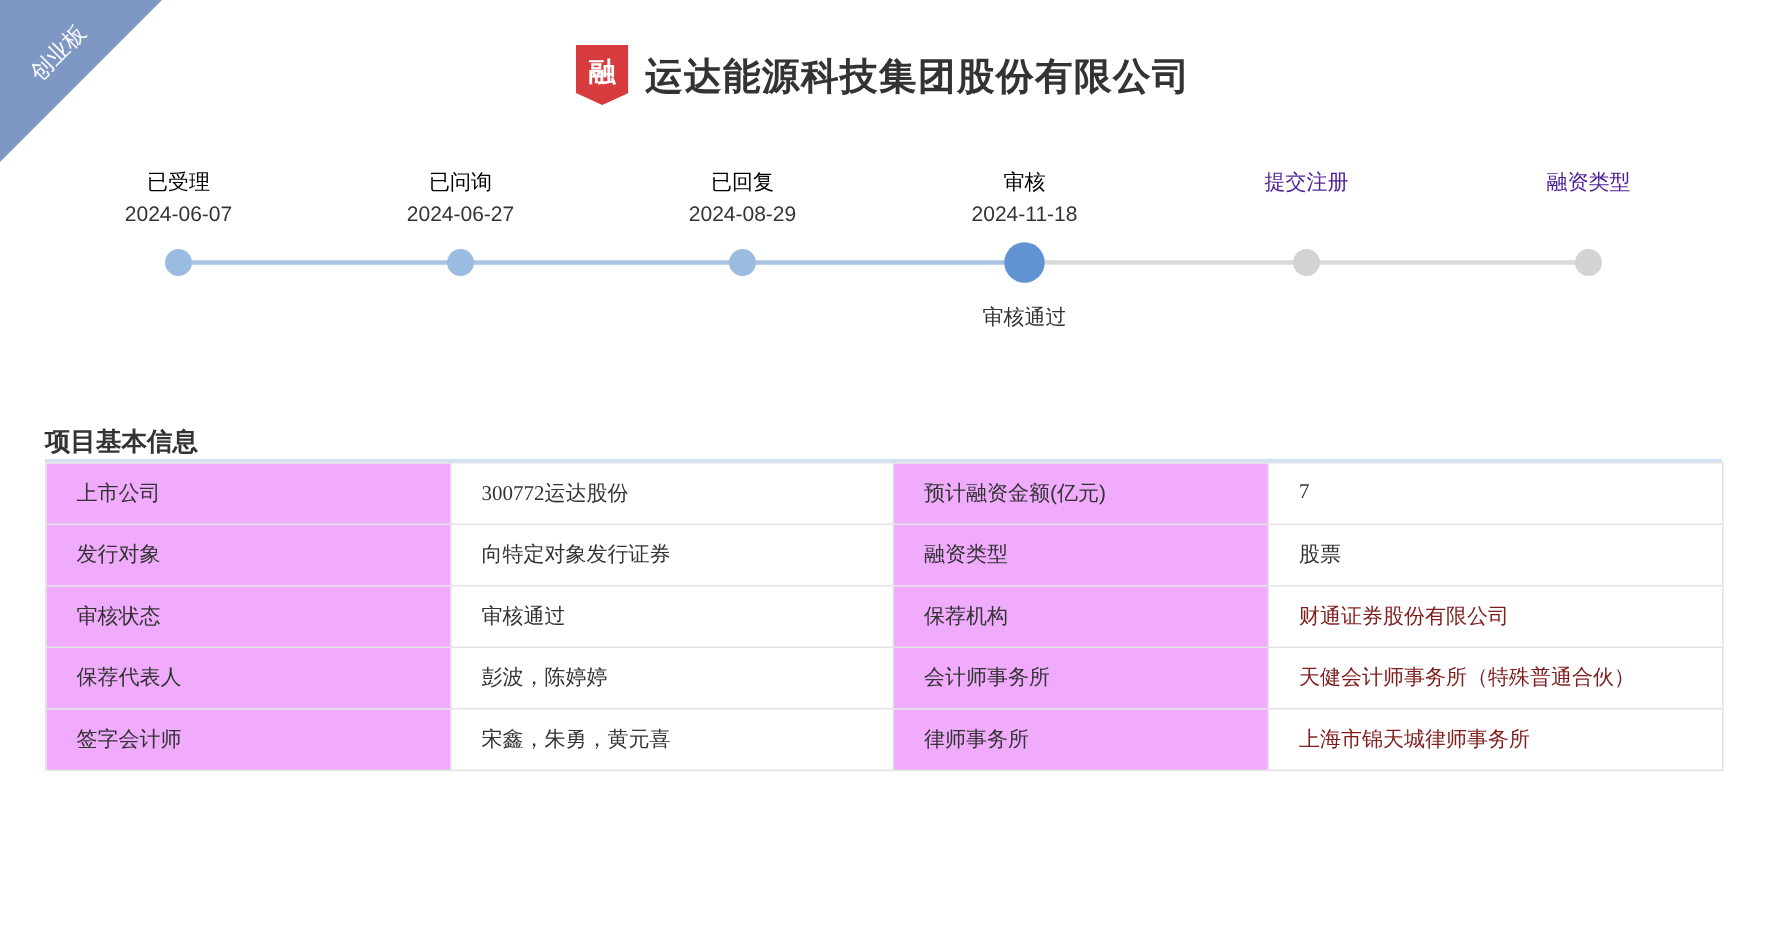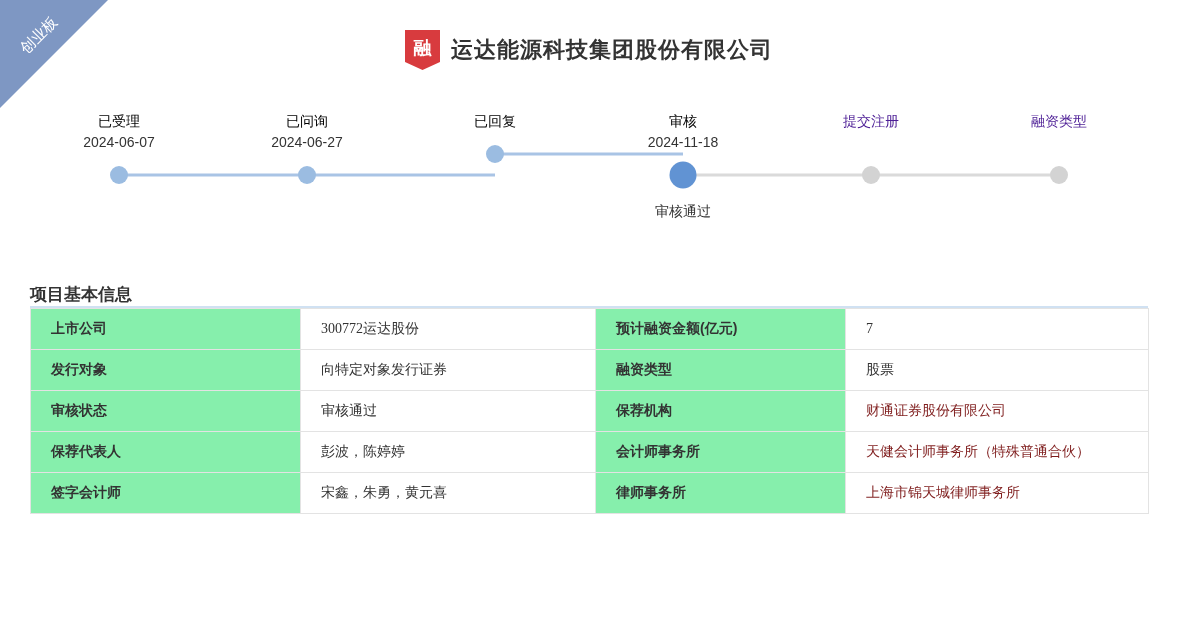--- a/index.html
+++ b/index.html
@@ -12,21 +12,21 @@
   .corner-ribbon span { position:absolute; left:-4px; top:26px; width:86px;
     text-align:center; transform:rotate(-45deg); color:#fff; font-size:15px; }
 
   
   .page-header { display:flex; justify-content:center; align-items:center;
     margin-top:29px; height:42px; }
   .badge { width:35px; height:40px; background:#d83b3e; color:#fff;
     clip-path:polygon(0 0,100% 0,100% 80%,50% 100%,0 80%);
     display:flex; justify-content:center; align-items:flex-start;
     font-size:18px; font-weight:bold; padding-top:6px; margin-right:11px; }
-  .page-title { font-size:22px; font-weight:bold; color:#333; letter-spacing:1px; }
+  .page-title { font-size:25px; font-weight:bold; color:#333; letter-spacing:1px; }
 
   
   .timeline { display:flex; margin:40px 25px 0 25px; }
   .t-step { flex:1; position:relative; text-align:center; }
   .t-label { font-size:14px; height:21px; line-height:21px; color:#000000; }
   .t-date  { font-size:14px; height:21px; line-height:21px; color:#333; }
   .t-step.pending .t-label { color:#4c1d95; }
   .dot-wrap { position:relative; height:34px; margin-top:5px; }
   .t-line { position:absolute; left:50%; width:100%; top:50%; height:3px;
     transform:translateY(-50%); z-index:0; }
@@ -39,21 +39,21 @@
   .t-step.pending .dot { width:18px; height:18px; background:#d3d3d3; }
   .t-note { margin-top:11px; font-size:14px; color:#333; }
 
   
   .section-wrap { margin:0 30px; }
   .section-title { margin-top:62px; font-size:17px; font-weight:bold; color:#333;
     border-bottom:2px solid #d0e1f2; }
   table.info { width:1118px; border-collapse:collapse; table-layout:fixed; }
   table.info td { height:41px; font-size:14px; padding:0 0 0 20px;
     border:1px solid #e3e3e3; vertical-align:middle; }
-  td.lbl { background:#86efac; color:#333;font-weight:bold; }
+  td.lbl { background:#f0abfc; color:#333; }
   td.val { background:#fff; color:#333;font-family:Liberation Serif, serif; }
   a.cell-link { color:#7f1d1d; text-decoration:none; cursor:pointer; }
 </style>
 </head>
 <body>
 
 <div class="corner-ribbon">
   <span>创业板</span>
 </div>
 
@@ -74,20 +74,21 @@
   <div class="t-step done">
     <div class="t-label">已问询</div>
     <div class="t-date">2024-06-27</div>
     <div class="dot-wrap">
         <div class="t-line blue"></div>
         <div class="dot"></div>
       </div>
   </div>
   <div class="t-step done">
     <div class="t-label">已回复</div>
+    <div class="t-date">2024-08-29</div>
     <div class="dot-wrap">
         <div class="t-line blue"></div>
         <div class="dot"></div>
       </div>
   </div>
   <div class="t-step active">
     <div class="t-label">审核</div>
     <div class="t-date">2024-11-18</div>
     <div class="dot-wrap">
         <div class="t-line gray"></div>

